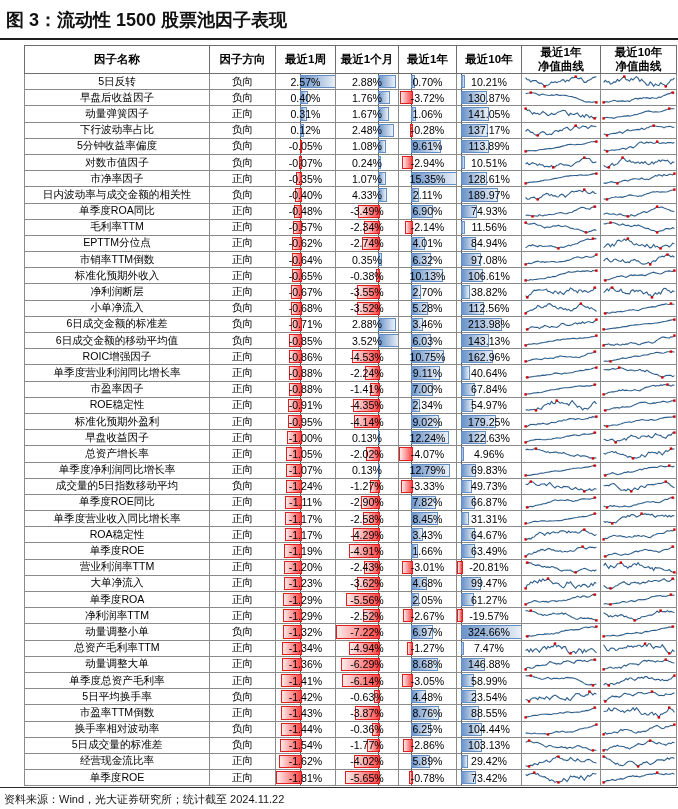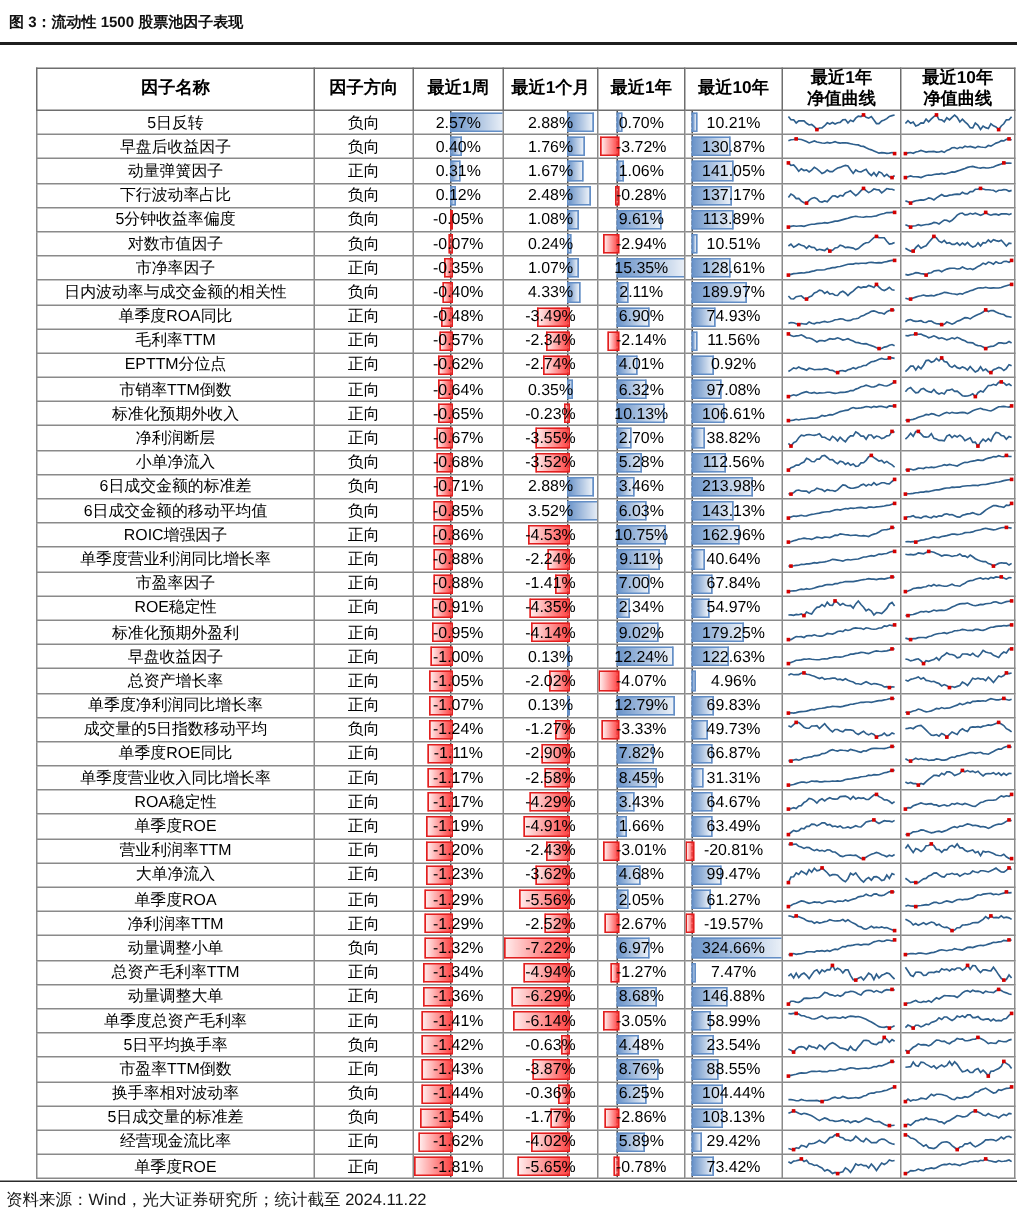--- a/index.html
+++ b/index.html
@@ -2,21 +2,21 @@
 <html><head>
 <meta charset="utf-8">
 <style>
   html,body{margin:0;padding:0;}
   body{
     width:678px;height:809px;background:#ffffff;position:relative;
     font-family:"Liberation Sans","DejaVu Sans",sans-serif;color:#000;
     overflow:hidden;
   }
   .fig-title{
-    font-size:10px;font-weight:bold;color:#111;
+    font-size:18px;font-weight:bold;color:#111;
     padding:8px 0 0 6px;letter-spacing:0px;
   }
   .title-rule{
     border:none;border-top:2px solid #1f1f1f;margin:6px 0 0 0;width:678px;
   }
   table.factor-table{
     position:absolute;left:24px;top:45px;width:652px;
     border-collapse:collapse;table-layout:fixed;
   }
   .factor-table th{
@@ -302,21 +302,21 @@
             <rect x="53.93170731707316" y="10.200000000000001" width="2.4" height="2.4" fill="#d40000"></rect>
           </svg>
         </td>
       </tr>
       <tr>
         <td class="c-name">EPTTM分位点</td>
         <td class="c-dir">正向</td>
         <td class="c-num"><div class="axisline" style="left:41.32420091324201%"></div><div class="bar neg" style="left:27.168949771689498%;width:14.15525114155251%;"></div><span class="v">-0.62%</span></td>
         <td class="c-num"><div class="axisline" style="left:67.22532588454376%"></div><div class="bar neg" style="left:41.713221601489764%;width:25.512104283054004%;"></div><span class="v">-2.74%</span></td>
         <td class="c-num"><div class="axisline" style="left:20.957775489186407%"></div><div class="bar pos" style="left:20.957775489186407%;width:20.64881565396498%;"></div><span class="v">4.01%</span></td>
-        <td class="c-num"><div class="axisline" style="left:6.023677888094479%"></div><div class="bar pos" style="left:6.023677888094479%;width:19.95542304686369%;"></div><span class="v">0.92%</span></td>
+        <td class="c-num"><div class="axisline" style="left:6.023677888094479%"></div><div class="bar pos" style="left:6.023677888094479%;width:19.95542304686369%;"></div><span class="v">84.94%</span></td>
         <td class="c-spark">
           <svg width="74" height="13">
             <polyline points="1.6,10.7 3.3,9.6 5.1,8.3 6.8,8.8 8.5,7.7 10.2,8.6 12.0,9.1 13.7,9.8 15.4,8.5 17.1,8.8 18.9,9.5 20.6,9.3 22.3,9.2 24.0,9.3 25.8,8.8 27.5,8.9 29.2,9.8 31.0,9.9 32.7,10.8 34.4,11.4 36.1,10.2 37.9,10.1 39.6,10.5 41.3,9.5 43.0,9.1 44.8,8.1 46.5,8.9 48.2,7.8 50.0,7.5 51.7,6.7 53.4,6.6 55.1,5.3 56.9,4.2 58.6,3.9 60.3,3.3 62.0,2.5 63.8,1.9 65.5,2.5 67.2,2.5 68.9,1.6 70.7,1.6 72.4,1.9" fill="none" stroke="#2e5f8c" stroke-width="1.1"></polyline>
             <rect x="67.74634146341462" y="0.3999999999999997" width="2.4" height="2.4" fill="#d40000"></rect>
             <rect x="33.20975609756098" y="10.200000000000001" width="2.4" height="2.4" fill="#d40000"></rect>
           </svg>
         </td>
         <td class="c-spark">
           <svg width="74" height="13">
             <polyline points="1.6,10.7 3.3,9.1 5.1,7.1 6.8,7.1 8.5,9.7 10.2,7.2 12.0,8.9 13.7,6.5 15.4,3.4 17.1,3.1 18.9,4.5 20.6,3.9 22.3,2.0 24.0,3.5 25.8,1.6 27.5,4.0 29.2,4.4 31.0,6.9 32.7,7.9 34.4,6.6 36.1,8.1 37.9,8.7 39.6,7.6 41.3,8.3 43.0,9.7 44.8,7.3 46.5,9.3 48.2,11.0 50.0,10.0 51.7,7.5 53.4,10.1 55.1,9.1 56.9,10.8 58.6,11.4 60.3,9.5 62.0,8.8 63.8,8.0 65.5,8.5 67.2,10.0 68.9,8.7 70.7,6.1 72.4,6.8" fill="none" stroke="#2e5f8c" stroke-width="1.1"></polyline>
@@ -344,21 +344,21 @@
             <polyline points="1.6,8.2 3.3,6.2 5.1,5.3 6.8,7.3 8.5,8.9 10.2,8.6 12.0,6.5 13.7,6.0 15.4,7.3 17.1,8.1 18.9,8.5 20.6,6.7 22.3,8.7 24.0,9.7 25.8,8.9 27.5,9.6 29.2,7.2 31.0,7.1 32.7,6.4 34.4,7.9 36.1,7.8 37.9,9.3 39.6,10.8 41.3,11.1 43.0,11.0 44.8,10.5 46.5,9.5 48.2,11.4 50.0,8.8 51.7,7.7 53.4,8.4 55.1,6.1 56.9,4.0 58.6,4.0 60.3,3.2 62.0,3.8 63.8,1.9 65.5,1.6 67.2,2.3 68.9,3.8 70.7,3.0 72.4,4.2" fill="none" stroke="#2e5f8c" stroke-width="1.1"></polyline>
             <rect x="64.29268292682926" y="0.3999999999999997" width="2.4" height="2.4" fill="#d40000"></rect>
             <rect x="47.02439024390244" y="10.200000000000001" width="2.4" height="2.4" fill="#d40000"></rect>
           </svg>
         </td>
       </tr>
       <tr>
         <td class="c-name">标准化预期外收入</td>
         <td class="c-dir">正向</td>
         <td class="c-num"><div class="axisline" style="left:41.32420091324201%"></div><div class="bar neg" style="left:26.48401826484018%;width:14.840182648401829%;"></div><span class="v">-0.65%</span></td>
-        <td class="c-num"><div class="axisline" style="left:67.22532588454376%"></div><div class="bar neg" style="left:65.08379888268156%;width:2.1415270018621975%;"></div><span class="v">-0.23%</span></td>
+        <td class="c-num"><div class="axisline" style="left:67.22532588454376%"></div><div class="bar neg" style="left:65.08379888268156%;width:2.1415270018621975%;"></div><span class="v">-0.38%</span></td>
         <td class="c-num"><div class="axisline" style="left:20.957775489186407%"></div><div class="bar pos" style="left:20.957775489186407%;width:52.16271884654995%;"></div><span class="v">10.13%</span></td>
         <td class="c-num"><div class="axisline" style="left:6.023677888094479%"></div><div class="bar pos" style="left:6.023677888094479%;width:30.85940892117984%;"></div><span class="v">106.61%</span></td>
         <td class="c-spark">
           <svg width="74" height="13">
             <polyline points="1.6,11.4 3.3,11.3 5.1,11.1 6.8,10.5 8.5,11.0 10.2,10.5 12.0,10.4 13.7,10.2 15.4,9.8 17.1,9.7 18.9,9.8 20.6,9.6 22.3,9.0 24.0,8.0 25.8,8.4 27.5,8.0 29.2,7.4 31.0,7.6 32.7,6.9 34.4,6.1 36.1,5.4 37.9,5.0 39.6,4.6 41.3,4.4 43.0,3.4 44.8,2.7 46.5,3.2 48.2,3.1 50.0,2.9 51.7,2.6 53.4,2.0 55.1,2.2 56.9,2.7 58.6,1.9 60.3,2.4 62.0,1.9 63.8,1.9 65.5,2.3 67.2,2.7 68.9,1.6 70.7,1.7 72.4,1.6" fill="none" stroke="#2e5f8c" stroke-width="1.1"></polyline>
             <rect x="71.19999999999999" y="0.3999999999999997" width="2.4" height="2.4" fill="#d40000"></rect>
             <rect x="0.40000000000000013" y="10.200000000000001" width="2.4" height="2.4" fill="#d40000"></rect>
           </svg>
         </td>
         <td class="c-spark">

